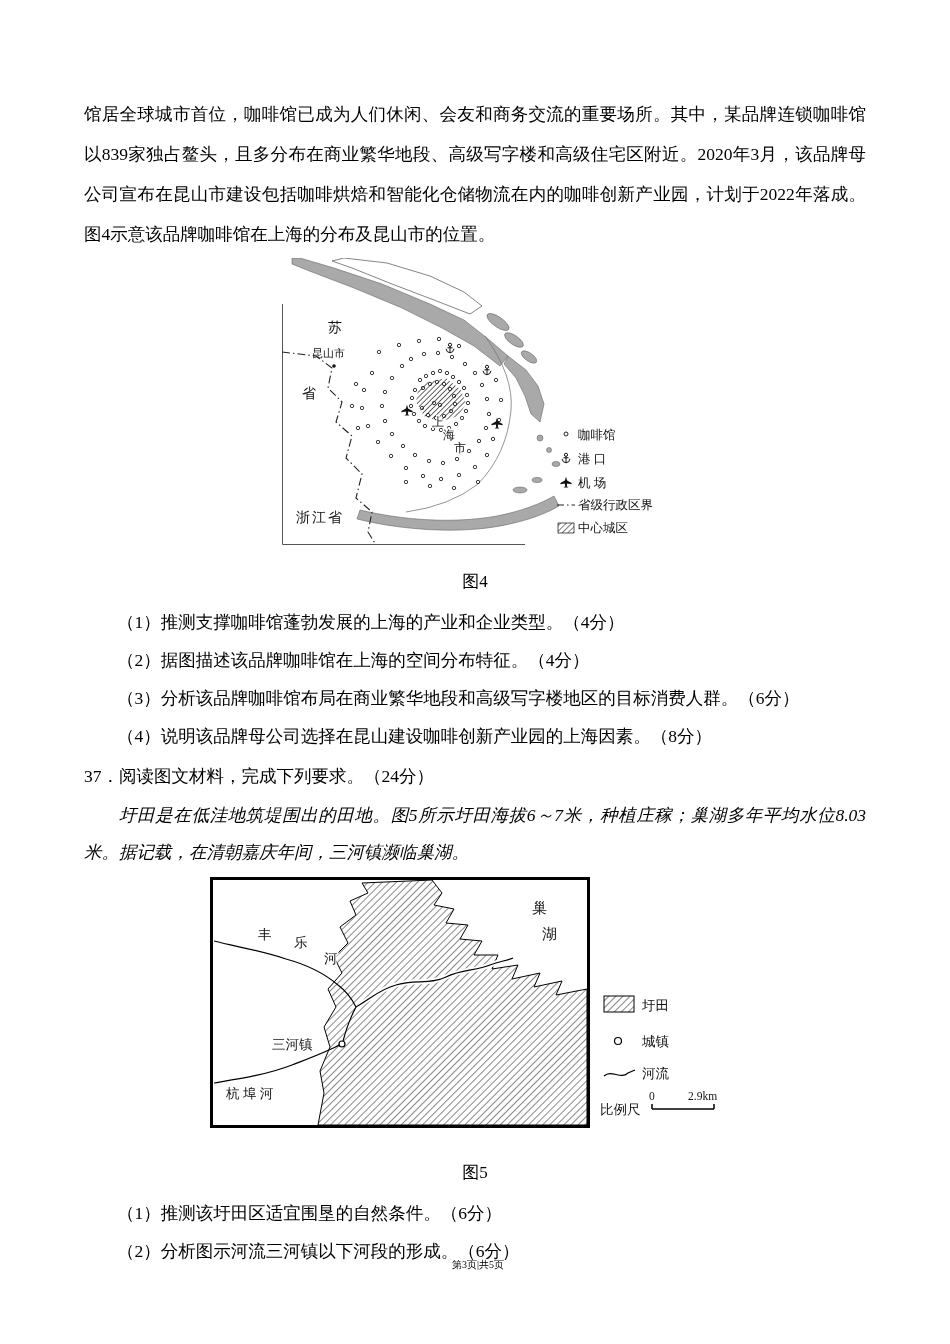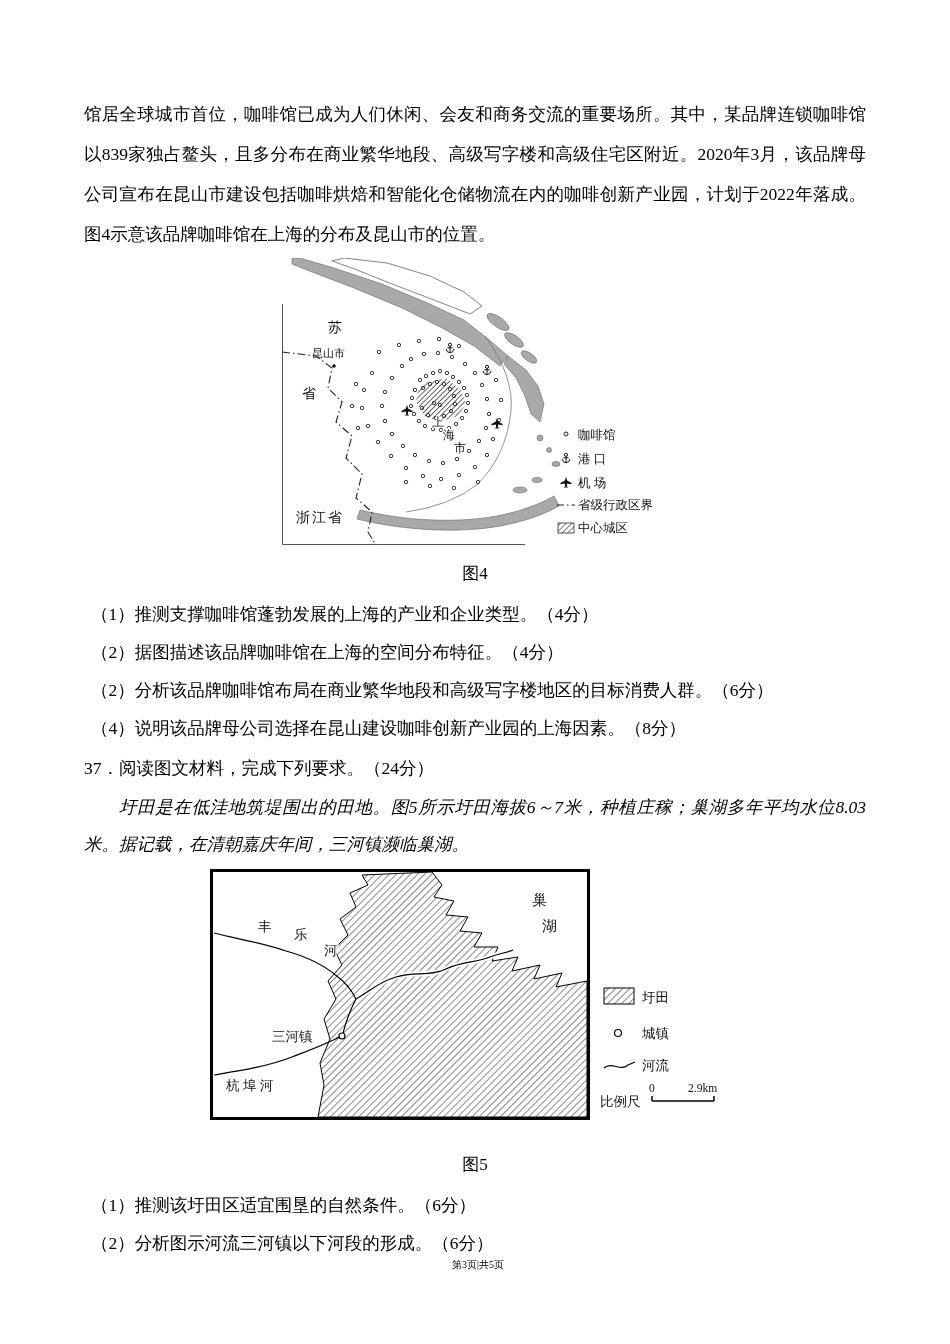--- a/index.html
+++ b/index.html
@@ -14,23 +14,23 @@
     font-size:17.5px; line-height:40px; text-align:justify;
   }
   .para2 {
     font-size:17.5px; line-height:37px; text-align:justify; text-indent:2em; margin-top:2px;font-style:italic;
   }
   .q { font-size:17.5px; line-height:38px; padding-left:7px; }
   .q37-heading { font-size:17.5px; line-height:38px; margin-top:2px; }
   .fig4-wrap { width:377px; margin:4px 0 0 198px; }
   .fig5-row { display:flex; gap:10px; margin:6px 0 0 126px; }
   .fig-caption { text-align:center; font-size:17px; line-height:26px; }
-  .cap4 { margin-top:12px; }
+  .cap4 { margin-top:20px; }
   .cap5 { margin-top:32px; }
-  .qblock { margin-top:8px; }
+  .qblock { margin-top:8px;margin-left:26px; }
   .footer {
     position:absolute; bottom:72px; left:3px; width:100%;
     text-align:center; font-size:10px; color:#000;
   }
   svg text { font-family:"Liberation Serif", serif; fill:#111; }
   .halo { paint-order:stroke; stroke:#fff; stroke-width:2.5px; }
 </style>
 </head>
 <body>
 
@@ -198,21 +198,21 @@
         <text x="296" y="274" font-size="12.5">中心城区</text>
       </g>
     </svg>
   </div>
 
   <div class="fig-caption cap4">图4</div>
 
   <div class="qblock">
     <div class="q">（1）推测支撑咖啡馆蓬勃发展的上海的产业和企业类型。（4分）</div>
     <div class="q">（2）据图描述该品牌咖啡馆在上海的空间分布特征。（4分）</div>
-    <div class="q">（2）分析该品牌咖啡馆布局在商业繁华地段和高级写字楼地区的目标消费人群。（6分）</div>
+    <div class="q">（3）分析该品牌咖啡馆布局在商业繁华地段和高级写字楼地区的目标消费人群。（6分）</div>
     <div class="q">（4）说明该品牌母公司选择在昆山建设咖啡创新产业园的上海因素。（8分）</div>
   </div>
 
   <div class="q37-heading">37．阅读图文材料，完成下列要求。（24分）</div>
   <div class="para2">圩田是在低洼地筑堤围出的田地。图5所示圩田海拔6～7米，种植庄稼；巢湖多年平均水位8.03米。据记载，在清朝嘉庆年间，三河镇濒临巢湖。</div>
 
   <div class="fig5-row">
     <svg width="380" height="251" viewBox="0 0 380 251">
       <defs>
         <pattern id="hatch5" width="5" height="5" patternTransform="rotate(45)" patternUnits="userSpaceOnUse">

